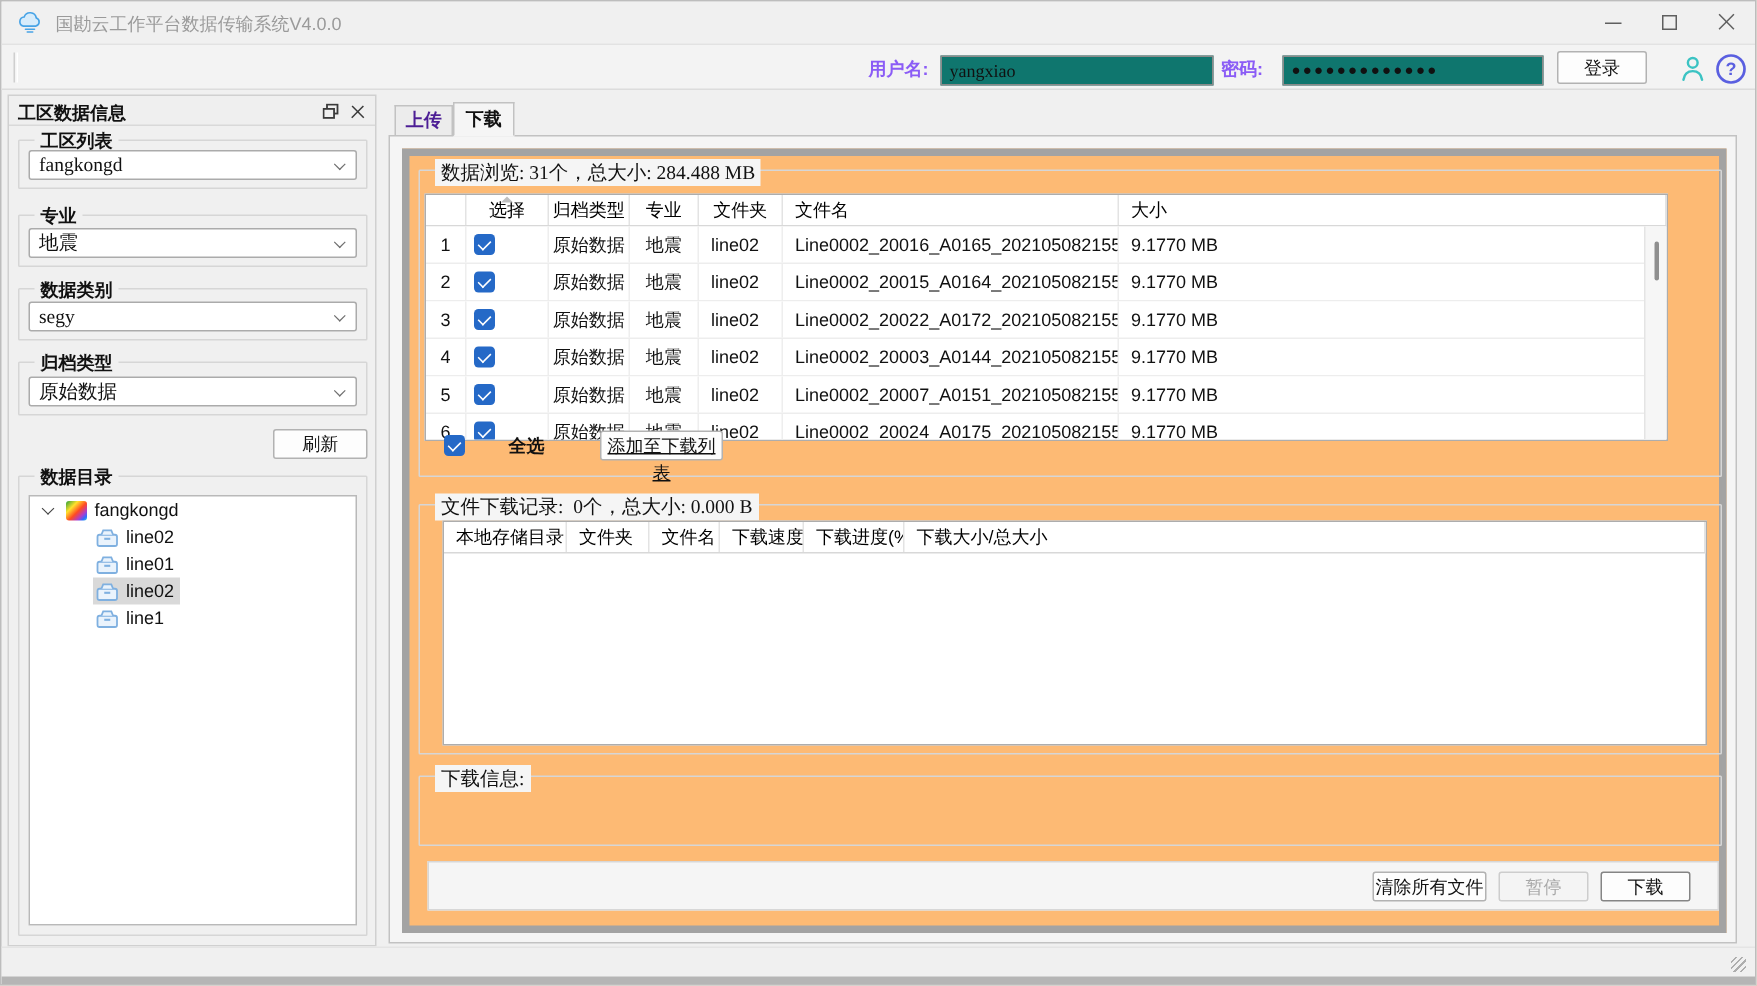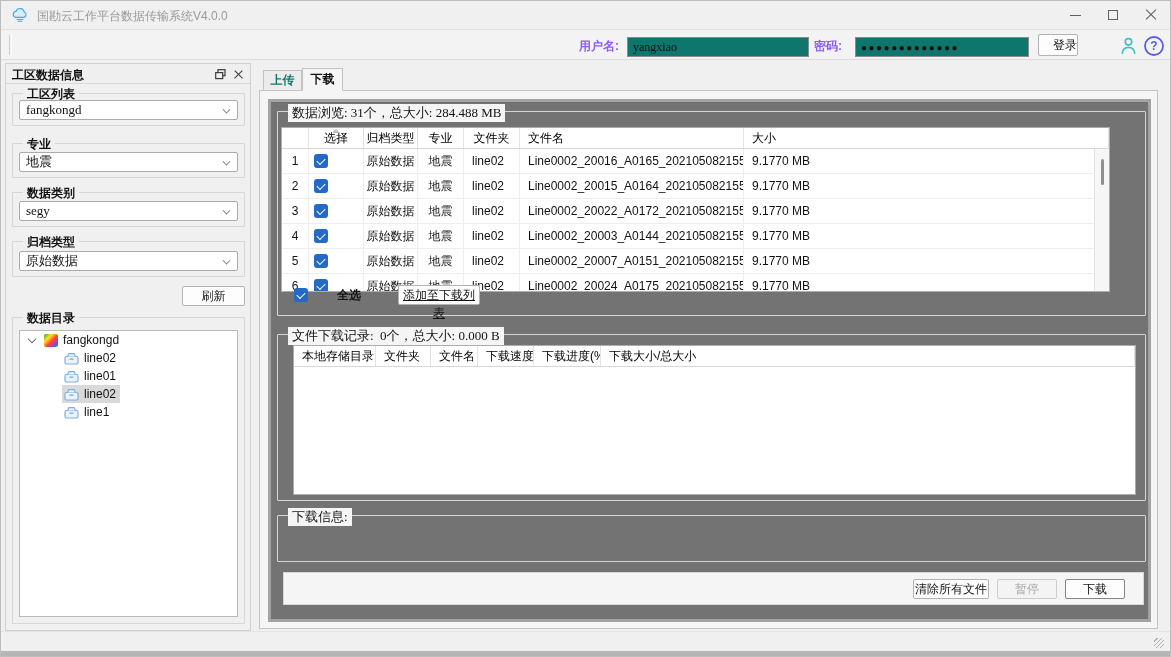--- a/index.html
+++ b/index.html
@@ -22,21 +22,21 @@
 
   
   .toolbar { position:absolute; left:0; top:28px; width:100%; height:31px; background:#f3f3f3; border-top:1px solid #e2e2e2; border-bottom:1px solid #dcdcdc; }
   .tb-handle { position:absolute; left:8px; top:5px; height:20px; width:3px; border-left:1px solid #cfcfcf; border-right:1px solid #ffffff; }
   .tb-label { position:absolute; top:8px; font-weight:600; color:#8b5cf6; }
   .lbl-user { left:578px; } .lbl-pass { left:813px; }
   .tb-input { position:absolute; top:7px; height:20px; background:#0f766e; border:1px solid #8a8a8a; padding:0 5px; font-size:12px; line-height:18px; overflow:hidden; }
   .inp-user { left:626px; width:182px; }
   .inp-pass { left:854px; width:174px; font-size:10px; letter-spacing:1.5px; line-height:19px; }
   .btn { background:#fdfdfd; border:1px solid #b2b2b2; border-radius:2px; text-align:center; color:#111; cursor:default; }
-  .btn-login { position:absolute; left:1037px; top:4px; width:40px; height:22px; line-height:20px;text-align:right; }
+  .btn-login { position:absolute; left:1037px; top:4px; width:60px; height:22px; line-height:20px; }
   .tb-icon { position:absolute; top:4px; width:23px; height:23px; display:flex; align-items:center; justify-content:center; }
   .icon-user { left:1116px; } .icon-help { left:1141px; }
 
   
   .dock { position:absolute; left:4px; top:62px; width:246px; height:568px; background:#f0f0f0; border:1px solid #d0d0d0; }
   .dock-header { position:absolute; left:0; top:0; width:100%; height:20px; border-bottom:1px solid #d9d9d9; background:#efefef; }
   .dock-title { position:absolute; left:6px; top:3px; font-weight:700; font-size:12px; }
   .dock-btn { position:absolute; top:3px; width:15px; height:15px; display:flex; align-items:center; justify-content:center; }
   .dock-float { right:22px; } .dock-close { right:4px; }
   .glyph-dockclose { position:relative; width:9px; height:9px; }
@@ -61,24 +61,24 @@
   .tlbox { display:inline-flex; align-items:center; height:18px; padding:0 4px 0 2px; }
   .tlbox.sel { background:#d9d9d9; }
   .cmap-icon { width:14px; height:13px; border-radius:2px; margin-right:5px;
     background:linear-gradient(135deg,#27a03a 0%,#ffe12b 30%,#ff4a22 55%,#b03cc8 75%,#2f6bff 88%,#39d0d8 100%); }
   .line-icon { width:15px; height:13px; margin-right:5px; display:inline-flex; }
   .tlabel { font-size:12px; color:#111; }
 
   
   .main { position:absolute; left:258px; top:62px; width:901px; height:568px; }
   .tab { position:absolute; text-align:center; font-weight:600; border:1px solid #c2c2c2; cursor:default; }
-  .tab-upload { left:4px; top:7px; width:39px; height:20px; line-height:19px; background:#ececec; border-bottom:none; color:#0f766e; }
+  .tab-upload { left:4px; top:7px; width:39px; height:20px; line-height:19px; background:#ececec; border-bottom:none; color:#4c1d95; }
   .tab-download { left:43px; top:5px; width:41px; height:23px; line-height:21px; background:#f5f5f5; border-bottom:1px solid #f5f5f5; z-index:3; }
   .pane { position:absolute; left:0; top:27px; width:899px; height:539px; background:#f5f5f5; border:1px solid #c2c2c2; }
-  .inner { position:absolute; left:8px; top:8px; width:883px; height:523px; background:#737373; border:3px solid #a3a3a3; }
+  .inner { position:absolute; left:8px; top:8px; width:883px; height:523px; background:#fdba74; border:5px solid #a3a3a3; }
   .inner .grp-legend { background:#f5f5f5; font-weight:400; font-family:"Liberation Serif","DejaVu Serif",serif; font-size:13px; }
 
   .grp-browse   { left:6px; top:9px;   width:869px; height:205px; }
   .grp-records  { left:6px; top:232px; width:869px; height:167px; }
   .grp-info     { left:6px; top:413px; width:869px; height:47px;  }
 
   .dtable { position:absolute; background:#fff; border:1px solid #adadad; overflow:hidden; }
   .t-browse { left:10px; top:25px; width:829px; height:165px; }
   .t-records { left:22px; top:243px; width:843px; height:150px; }
   .thead { display:flex; height:21px; border-bottom:1px solid #d8d8d8; background:#fff; }

